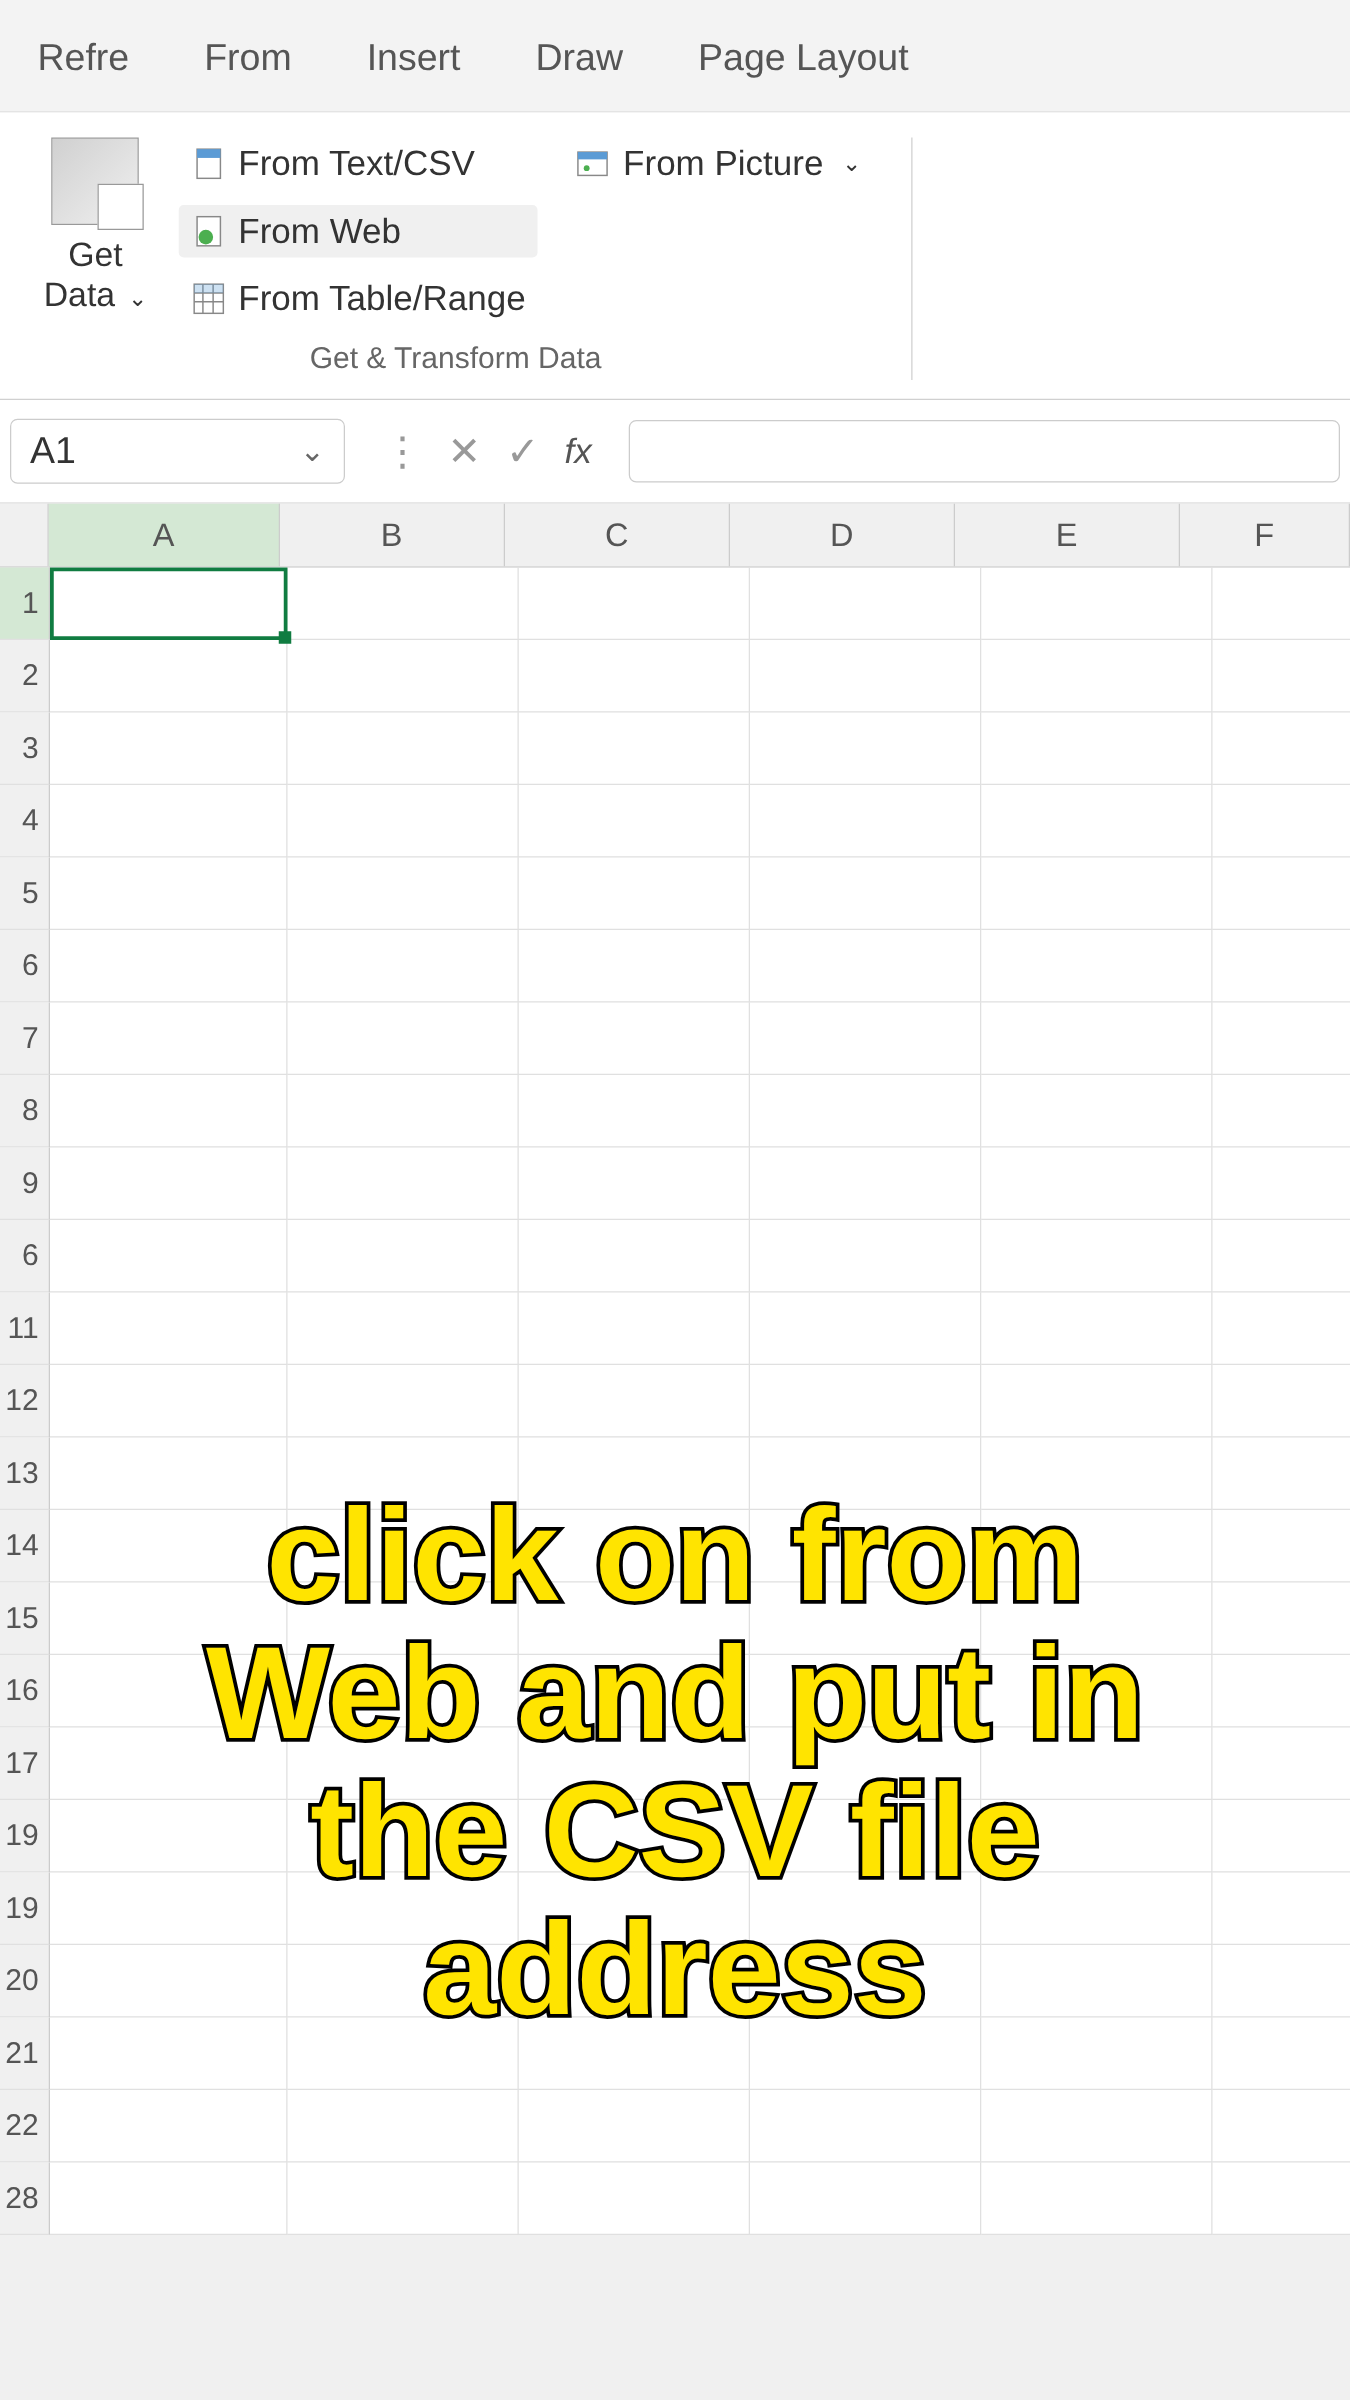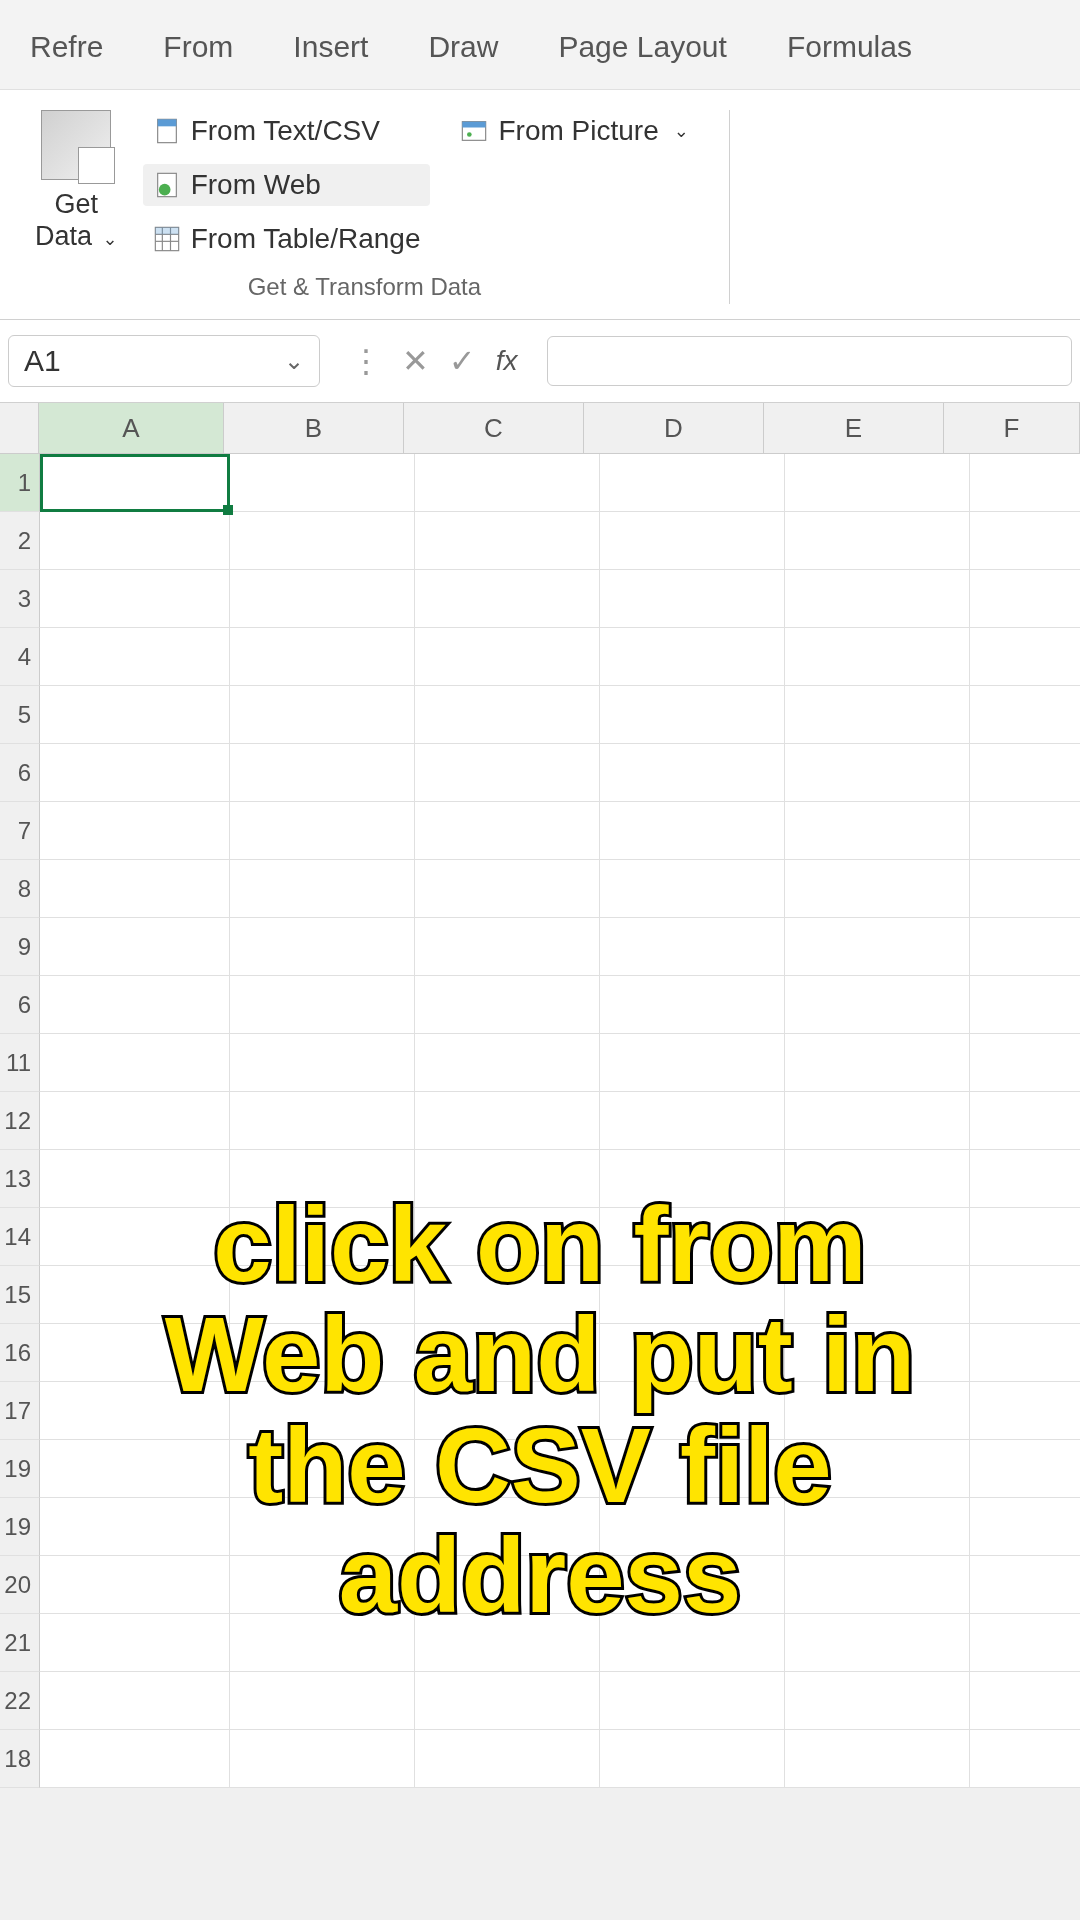--- a/index.html
+++ b/index.html
@@ -154,21 +154,21 @@
       padding: 15px 8px;
       border-bottom: 1px solid #d0d0d0;
       gap: 15px;
     }
     .name-box {
       display: flex;
       align-items: center;
       border: 1px solid #ccc;
       border-radius: 6px;
       padding: 8px 15px;
-      width: 312px;
+      width: 268px;
       background: #fff;
     }
     .name-box-text {
       flex: 1;
       font-size: 30px;
       color: #333;
     }
     .name-box-chevron {
       font-size: 24px;
       color: #666;
@@ -299,21 +299,20 @@
   </style>
 </head>
 <body>
 
 <div class="tabs-bar">
   <div class="tab">Refre</div>
   <div class="tab">From</div>
   <div class="tab">Insert</div>
   <div class="tab">Draw</div>
   <div class="tab">Page Layout</div>
-  <div class="tab">Formulas</div>
 </div>
 
 <div class="ribbon">
   <div class="ribbon-group-main">
     <div class="get-data-section">
       <div class="get-data-btn">
         <div class="get-data-icon"></div>
         <div class="get-data-label">
           <span>Get</span><br>
           <span>Data</span>
@@ -405,21 +404,21 @@
         <div class="row-header">13</div>
         <div class="row-header">14</div>
         <div class="row-header">15</div>
         <div class="row-header">16</div>
         <div class="row-header">17</div>
         <div class="row-header">19</div>
         <div class="row-header">19</div>
         <div class="row-header">20</div>
         <div class="row-header">21</div>
         <div class="row-header">22</div>
-        <div class="row-header">18</div>
+        <div class="row-header">28</div>
       </div>
     <div class="cells">
       <div class="selected-cell"></div>
     <div class="cell-row">
           <div class="cell" style="width: 190px;"></div>
           <div class="cell" style="width: 185px;"></div>
           <div class="cell" style="width: 185px;"></div>
           <div class="cell" style="width: 185px;"></div>
           <div class="cell" style="width: 185px;"></div>
           <div class="cell" style="width: 140px;"></div>

